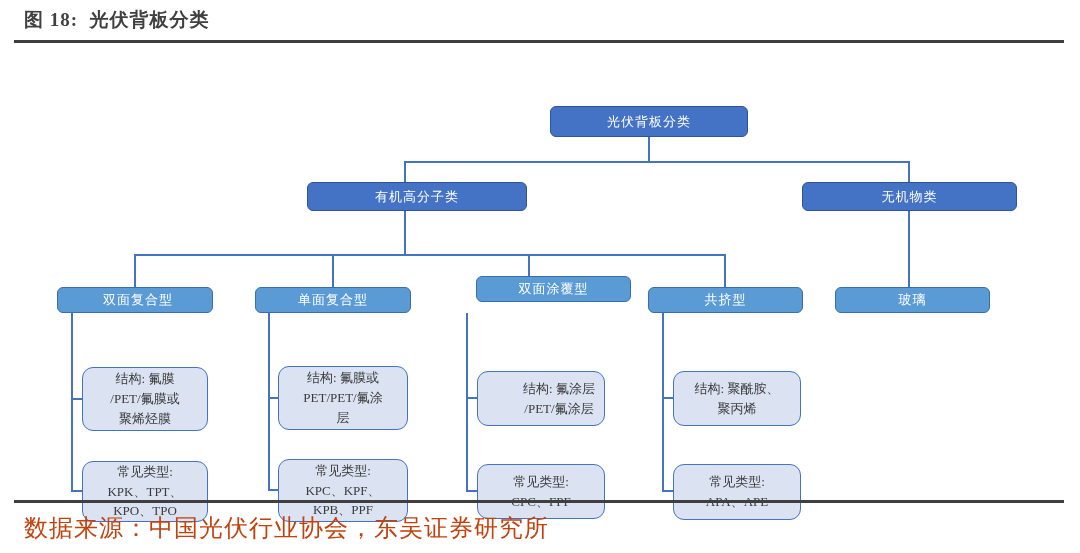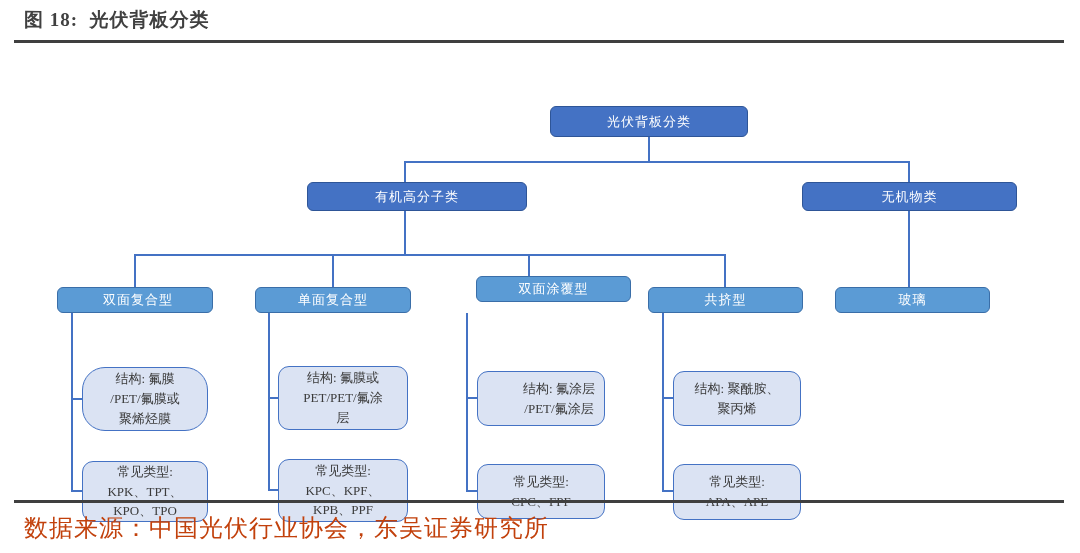--- a/index.html
+++ b/index.html
@@ -44,21 +44,21 @@
   #root-node   {left:550px;top:62px;width:198px;height:31px;}
   #l2-organic  {left:307px;top:138px;width:220px;height:29px;text-align:right;}
   #l2-inorganic{left:802px;top:138px;width:215px;height:29px;}
 
   #l3-b0{left:57px; top:243px;width:156px;height:26px;padding-left:6px;}
   #l3-b1{left:255px;top:243px;width:156px;height:26px;}
   #l3-b2{left:452px;top:232px;width:155px;height:26px;margin-left:24px;}
   #l3-b3{left:648px;top:243px;width:155px;height:26px;}
   #l3-b4{left:835px;top:243px;width:155px;height:26px;}
 
-  #d-b0-structure{left:82px; top:323px;width:126px;height:64px;border-radius:23px;}
+  #d-b0-structure{left:82px; top:323px;width:126px;height:64px;}
   #d-b0-types    {left:82px; top:417px;width:126px;height:61px;}
   #d-b1-structure{left:278px;top:322px;width:130px;height:64px;}
   #d-b1-types    {left:278px;top:415px;width:130px;height:63px;}
   #d-b2-structure{left:477px;top:327px;width:128px;height:55px;padding-left:36px;}
   #d-b2-types    {left:477px;top:420px;width:128px;height:55px;}
   #d-b3-structure{left:673px;top:327px;width:128px;height:55px;}
   #d-b3-types    {left:673px;top:420px;width:128px;height:56px;}
 
   
   .line{background:#4472c4;}

